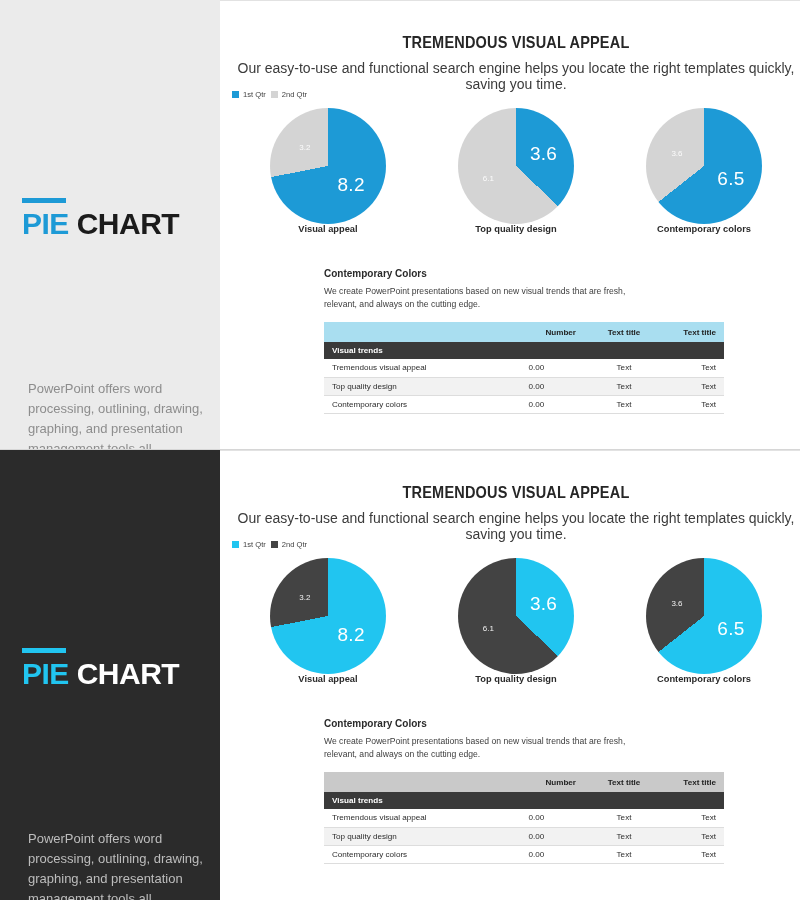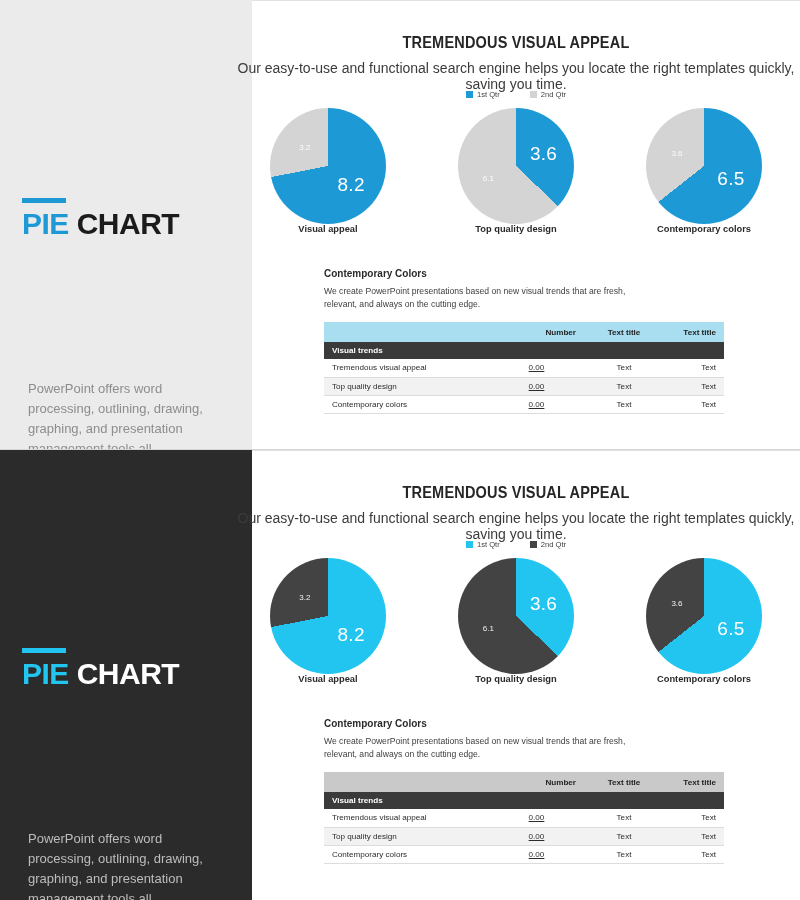--- a/index.html
+++ b/index.html
@@ -1,59 +1,59 @@
 <!DOCTYPE html>
 <html><head>
 <meta charset="utf-8">
 <style>
   html,body{margin:0;padding:0;background:#ffffff;}
   body{width:800px;height:900px;font-family:"Liberation Sans",sans-serif;-webkit-font-smoothing:antialiased;}
   .slide{position:relative;width:800px;height:450px;overflow:hidden;box-sizing:border-box;}
   .slide.light{background:#ffffff;border-bottom:1px solid #d6d6d6;}
   .slide.dark-variant{background:#ffffff;}
   .slide .edge{position:absolute;top:0;left:0;right:0;height:1px;background:#e2e2e2;}
-  .side{position:absolute;left:0;top:0;width:252px;height:450px;box-sizing:border-box;}
+  .side{position:absolute;left:0;top:0;width:220px;height:450px;box-sizing:border-box;}
   .side.grey{background:#ebebeb;}
   .side.black{background:#2b2b2b;}
   .logo-wrap{position:absolute;left:22px;top:198px;}
   .logo-bar{width:44px;height:5px;background:#1d9ad6;margin-bottom:6px;}
   .dark-variant .logo-bar{background:#21c5f0;}
   .logo-text{font-size:30px;font-weight:bold;letter-spacing:-0.5px;line-height:1;font-family:"Liberation Sans",sans-serif;}
   .logo-pie{color:#1d9ad6;}
   .dark-variant .logo-pie{color:#21c5f0;}
   .logo-chart{color:#1b1b1b;}
   .dark-variant .logo-chart{color:#ffffff;}
   .side-note{position:absolute;left:28px;top:379px;width:178px;font-size:13px;line-height:1.55;color:#8d8d8d;}
   .dark-variant .side-note{color:#bdbdbd;}
   .content{position:absolute;left:232px;top:0;width:568px;height:450px;}
   .title{position:absolute;top:33px;left:0;width:568px;text-align:center;font-size:16.5px;font-weight:bold;letter-spacing:0.2px;color:#262626;
          font-family:"Liberation Sans Narrow","Liberation Sans",sans-serif;transform:scaleX(0.88);transform-origin:center;}
   .subtitle{position:absolute;top:60px;left:0;width:568px;text-align:center;font-size:14px;color:#3b3b3b;}
-  .legend{position:absolute;top:90px;left:0;width:568px;display:flex;justify-content:center;gap:30px;align-items:center;}
+  .legend{position:absolute;top:90px;left:0;width:568px;display:flex;gap:5px;align-items:center;}
   .legend-item{display:flex;align-items:center;gap:4px;font-size:7.6px;color:#444;}
   .sw{width:7px;height:7px;display:inline-block;}
   .charts{position:absolute;top:108px;left:0;width:568px;display:flex;justify-content:center;gap:38px;}
   .chart-col{width:150px;text-align:center;}
   .pie{width:116px;height:116px;border-radius:50%;margin:0 auto;position:relative;}
   .pie-label-main{position:absolute;color:#ffffff;font-size:19px;font-weight:300;letter-spacing:0.3px;}
   .pie-label-sec{position:absolute;color:#ffffff;font-size:8px;opacity:.92;}
   .chart-cap{font-size:9.3px;font-weight:bold;color:#2a2a2a;}
   .section{position:absolute;top:268px;left:92px;width:400px;}
   .sec-title{font-size:10px;font-weight:bold;color:#2a2a2a;margin-bottom:6px;}
   .sec-body{font-size:8.6px;line-height:1.5;color:#3d3d3d;width:310px;}
   .tbl{position:absolute;top:322px;left:92px;width:400px;border-collapse:collapse;table-layout:fixed;}
   .tbl td,.tbl th{font-size:8.1px;padding:4px 8px;box-sizing:border-box;}
   .tbl thead th{font-weight:bold;color:#1f1f1f;height:20px;}
   .tbl thead th.c1{text-align:left;width:165px;}
   .tbl thead th.c2{text-align:right;width:95px;}
   .tbl thead th.c3{text-align:center;width:80px;}
   .tbl thead th.c4{text-align:right;width:60px;}
   .group-row td{background:#3a3a3a;color:#ffffff;font-weight:bold;height:17px;}
   .data-row td{color:#2c2c2c;height:18px;border-bottom:1px solid #dddddd;}
-  .data-row td.n{text-align:center;text-decoration:underline;}
+  .data-row td.n{text-align:center;}
   .data-row td.t{text-align:center;}
   .data-row td.t2{text-align:right;}
   .row-a td{background:#ffffff;}
   .row-b td{background:#f2f2f2;}
 </style>
 </head>
 <body>
 
 <div id="root">
     <div class="slide light">

